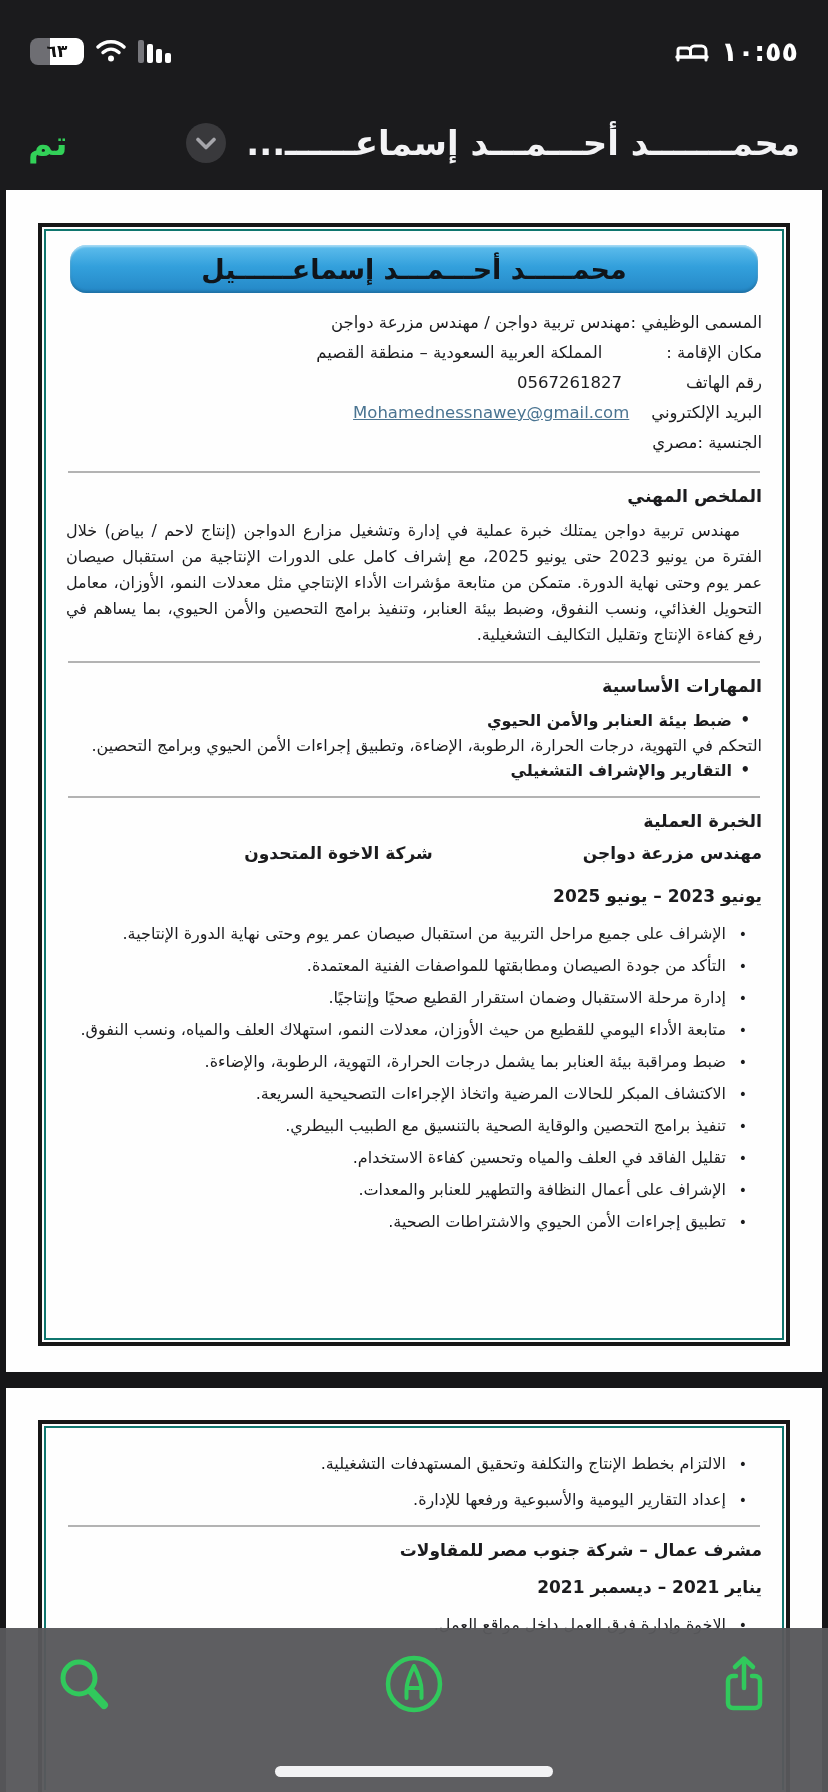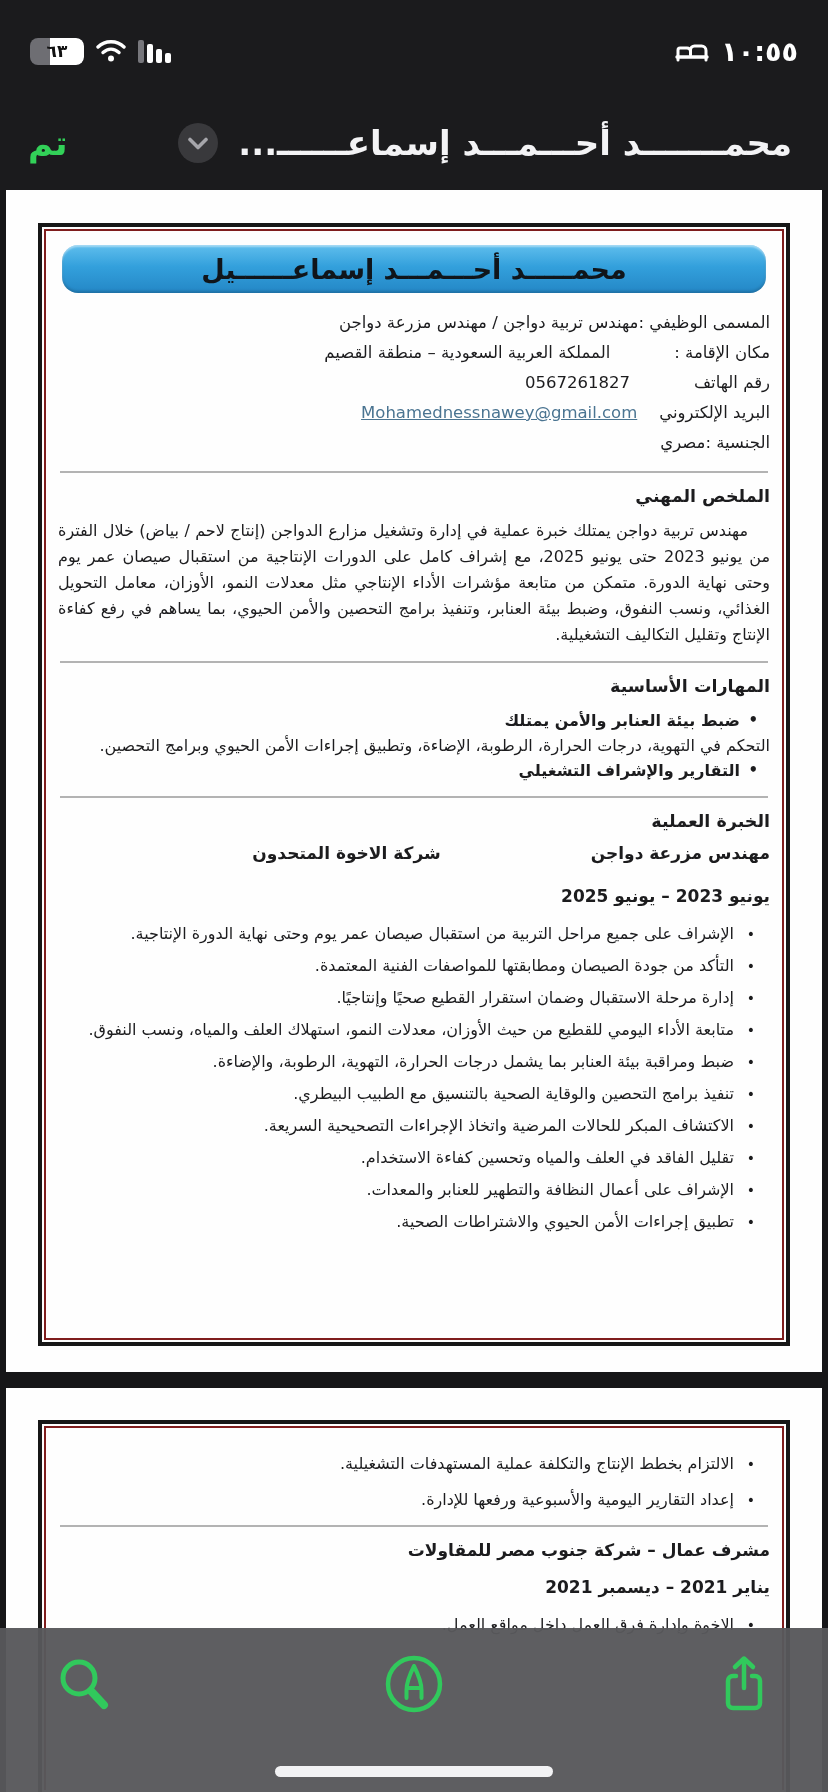--- a/index.html
+++ b/index.html
@@ -13,35 +13,35 @@
   .sb-cluster { display:flex; align-items:center; gap:12px; direction:ltr; }
   .sb-time { color:#fff; font-size:27px; font-weight:bold; letter-spacing:1px; }
   .batt { position:relative; width:54px; height:27px; border-radius:8px; background:#6e6e73; overflow:hidden; }
   .batt::after { content:""; position:absolute; left:-8px; top:9px; width:6px; height:9px; border-radius:3px; background:#5a5a5e; }
   .batt-fill { position:absolute; right:0; top:0; bottom:0; width:63%; background:#fff; border-radius:0 8px 8px 0; }
   .batt-num { position:absolute; inset:0; display:flex; align-items:center; justify-content:center; font-size:17px; font-weight:bold; color:#111; }
   .cell-bars { display:flex; align-items:flex-end; gap:3px; height:24px; }
   .cell-bars i { display:block; width:6px; border-radius:2px; background:#fff; }
   .cell-bars i.dim { background:#77777c; }
 
-  .nav-bar { position:absolute; top:96px; left:0; right:8px; height:94px; display:flex; align-items:center; padding:0 28px; }
+  .nav-bar { position:absolute; top:96px; left:0; right:0; height:94px; display:flex; align-items:center; padding:0 28px; }
   .done-btn { background:none; border:none; color:#32d158; font-size:34px; font-weight:bold; font-family:inherit; cursor:pointer; }
   .nav-right { margin-left:auto; display:flex; align-items:center; gap:20px; }
   .chev-btn { width:40px; height:40px; border-radius:50%; background:#39393c; border:none; display:flex; align-items:center; justify-content:center; cursor:pointer; }
   .nav-title { color:#f3f3f5; font-size:34px; font-weight:bold; direction:rtl; white-space:nowrap; }
 
   
   .viewer { position:absolute; top:190px; left:0; right:0; bottom:0; background:#161618; }
   .page { position:absolute; left:6px; width:816px; background:#fefefe; }
   .page-1 { top:0; height:1182px; }
   .page-2 { top:1198px; height:404px; }
   .frame { position:absolute; left:32px; right:32px; border:4px solid #171717; padding:2px; }
   .page-1 .frame { top:33px; bottom:26px; }
   .page-2 .frame { top:32px; bottom:0; border-bottom:none; }
-  .frame-inner { height:100%; border:2px solid #7f1d1d; padding:6px 12px 0; direction:rtl; text-align:right; color:#1c1c1e; overflow:hidden; }
+  .frame-inner { height:100%; border:2px solid #0f766e; padding:6px 20px 0; direction:rtl; text-align:right; color:#1c1c1e; overflow:hidden; }
   .page-2 .frame-inner { border-bottom:none; }
 
   .name-banner { height:48px; margin:8px 4px 15px; border-radius:16px;
     background:linear-gradient(180deg,#5fbeed 0%,#33a0dc 45%,#2487c6 100%);
     box-shadow: inset 0 2px 2px rgba(255,255,255,.45), inset 0 -2px 3px rgba(0,0,0,.18);
     display:flex; align-items:center; justify-content:center;
     font-size:27px; font-weight:bold; color:#10151a; }
 
   .contact { font-size:16.5px; }
   .contact-row { line-height:30px; white-space:nowrap; }
@@ -155,21 +155,21 @@
           <p class="summary-p">مهندس تربية دواجن يمتلك خبرة عملية في إدارة وتشغيل مزارع الدواجن (إنتاج لاحم / بياض) خلال الفترة من يونيو 2023 حتى يونيو 2025، مع إشراف كامل على الدورات الإنتاجية من استقبال صيصان عمر يوم وحتى نهاية الدورة. متمكن من متابعة مؤشرات الأداء الإنتاجي مثل معدلات النمو، الأوزان، معامل التحويل الغذائي، ونسب النفوق، وضبط بيئة العنابر، وتنفيذ برامج التحصين والأمن الحيوي، بما يساهم في رفع كفاءة الإنتاج وتقليل التكاليف التشغيلية.</p>
 
           <hr class="sep">
 
           <div class="section-h">المهارات الأساسية</div>
           <ul class="skills">
 
 
 
               <li>
-                <div class="skill-title">ضبط بيئة العنابر والأمن يمتلك</div>
+                <div class="skill-title">ضبط بيئة العنابر والأمن الحيوي</div>
                 <div class="skill-desc">التحكم في التهوية، درجات الحرارة، الرطوبة، الإضاءة، وتطبيق إجراءات الأمن الحيوي وبرامج التحصين.</div>
               </li>
 
               <li>
                 <div class="skill-title">التقارير والإشراف التشغيلي</div>
               </li>
             </ul>
 
           <hr class="sep">
 
@@ -180,38 +180,38 @@
           </div>
           <div class="job-dates">يونيو 2023 – يونيو 2025</div>
 
           <ul class="blist">
 
           <li>الإشراف على جميع مراحل التربية من استقبال صيصان عمر يوم وحتى نهاية الدورة الإنتاجية.</li>
               <li>التأكد من جودة الصيصان ومطابقتها للمواصفات الفنية المعتمدة.</li>
               <li>إدارة مرحلة الاستقبال وضمان استقرار القطيع صحيًا وإنتاجيًا.</li>
               <li>متابعة الأداء اليومي للقطيع من حيث الأوزان، معدلات النمو، استهلاك العلف والمياه، ونسب النفوق.</li>
               <li>ضبط ومراقبة بيئة العنابر بما يشمل درجات الحرارة، التهوية، الرطوبة، والإضاءة.</li>
+              <li>الاكتشاف المبكر للحالات المرضية واتخاذ الإجراءات التصحيحية السريعة.</li>
               <li>تنفيذ برامج التحصين والوقاية الصحية بالتنسيق مع الطبيب البيطري.</li>
-              <li>الاكتشاف المبكر للحالات المرضية واتخاذ الإجراءات التصحيحية السريعة.</li>
               <li>تقليل الفاقد في العلف والمياه وتحسين كفاءة الاستخدام.</li>
               <li>الإشراف على أعمال النظافة والتطهير للعنابر والمعدات.</li>
               <li>تطبيق إجراءات الأمن الحيوي والاشتراطات الصحية.</li>
             </ul>
 
         </div>
       </div>
     </div>
 
     <div class="page page-2">
       <div class="frame">
         <div class="frame-inner">
 
           <ul class="blist p2-top">
 
-          <li>الالتزام بخطط الإنتاج والتكلفة عملية المستهدفات التشغيلية.</li>
+          <li>الالتزام بخطط الإنتاج والتكلفة وتحقيق المستهدفات التشغيلية.</li>
               <li>إعداد التقارير اليومية والأسبوعية ورفعها للإدارة.</li>
             </ul>
 
           <hr class="sep">
 
           <div class="job2-title">مشرف عمال – شركة جنوب مصر للمقاولات</div>
           <div class="job2-dates">يناير 2021 – ديسمبر 2021</div>
 
           <ul class="blist p2-last">
 

